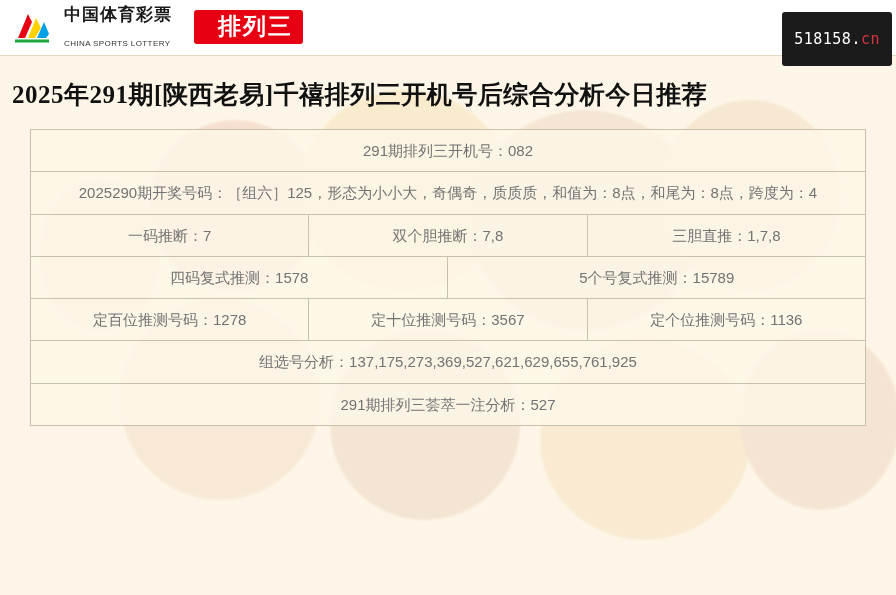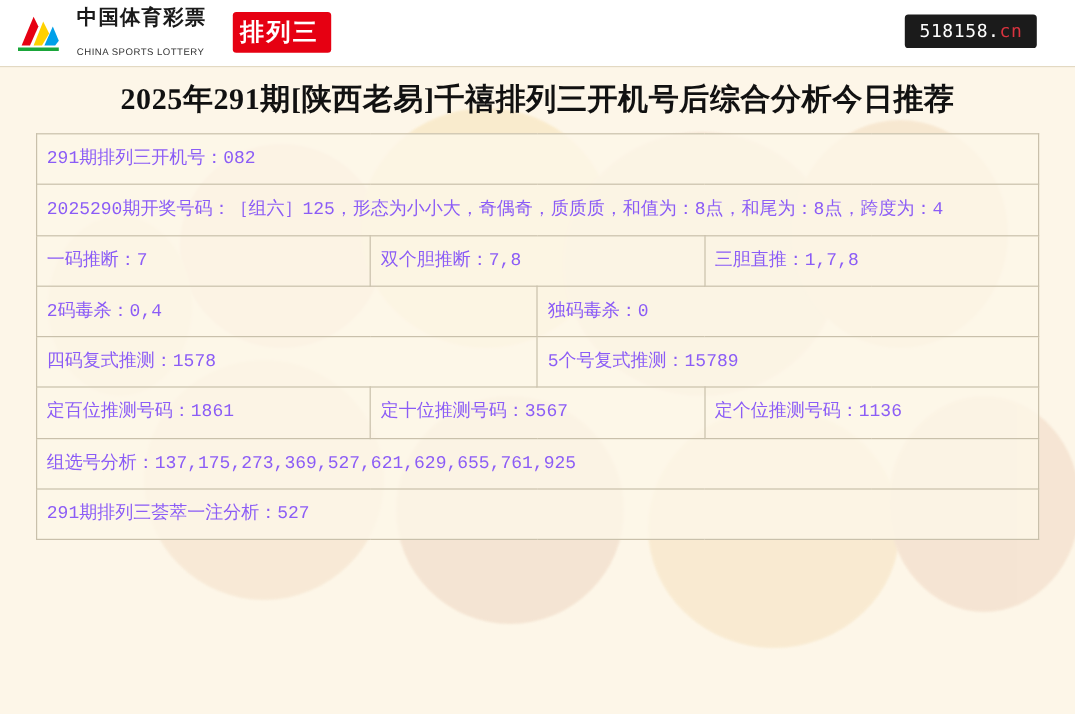--- a/index.html
+++ b/index.html
@@ -70,50 +70,50 @@
   .logo-en {
     font-size: 8px;
     color: #333;
     letter-spacing: 0.4px;
     margin-top: 16px;
   }
   .game-badge {
     margin-left: 10px;
     background: #e60012;
     color: #fff;
-    font-size: 20px;
+    font-size: 23px;
     font-weight: bold;
-    padding: 3px 10px 5px 6px;
+    padding: 3px 10px 5px 24px;
     border-radius: 3px;
     letter-spacing: 2px;
     display: flex;
     align-items: center;
     height: 34px;
     box-sizing: border-box;
   }
   .site-tag {
     position: absolute;
-    right: 32px;
+    right: 4px;
     top: 12px;
     background: #1b1b1b;
     color: #fff;
     font-family: "DejaVu Sans Mono", monospace;
     font-size: 15px;
-    padding: 5px 12px;
+    padding: 18px 12px;
     border-radius: 3px;
     letter-spacing: 0.5px;
   }
   .site-tag .dom { color: #d9333f; }
 
   h1.title {
     position: relative;
     z-index: 2;
-    margin: 0;
+    margin: 12px;
     padding: 10px 0 6px 0;
-    text-align: center;
+    text-align: left;
     font-size: 25px;
     font-weight: bold;
     color: #111;
     font-family: "Liberation Serif", serif;
     letter-spacing: 0.5px;
   }
 
   .table-wrap {
     position: relative;
     z-index: 2;
@@ -122,23 +122,23 @@
   table.info {
     width: 100%;
     border-collapse: collapse;
     background: rgba(253, 246, 232, 0.82);
     table-layout: fixed;
   }
   table.info td {
     border: 1px solid #c9c0ab;
     padding: 9px 8px;
     font-size: 15px;
-    color: #8b5cf6;
-    text-align: left;
-    font-family: Liberation Mono, monospace;
+    color: #737373;
+    text-align: center;
+    font-family: Liberation Sans, sans-serif;
     line-height: 1.55;
   }
   td.left {
     text-align: left;
     padding-left: 12px;
     padding-right: 12px;
   }
   .footnote {
     font-size: 15px;
     letter-spacing: 1px;
@@ -190,29 +190,25 @@
         </tr>
         <tr>
           <td colspan="6" class="left">2025290期开奖号码：［组六］125，形态为小小大，奇偶奇，质质质，和值为：8点，和尾为：8点，跨度为：4</td>
         </tr>
         <tr>
           <td colspan="2">一码推断：7</td>
           <td colspan="2">双个胆推断：7,8</td>
           <td colspan="2">三胆直推：1,7,8</td>
         </tr>
         <tr>
-          <td colspan="3">2码毒杀：0,4</td>
-          <td colspan="3">独码毒杀：0</td>
-        </tr>
-        <tr>
           <td colspan="3">四码复式推测：1578</td>
           <td colspan="3">5个号复式推测：15789</td>
         </tr>
         <tr>
-          <td colspan="2">定百位推测号码：1861</td>
+          <td colspan="2">定百位推测号码：1278</td>
           <td colspan="2">定十位推测号码：3567</td>
           <td colspan="2">定个位推测号码：1136</td>
         </tr>
         <tr>
           <td colspan="6">组选号分析：137,175,273,369,527,621,629,655,761,925</td>
         </tr>
         <tr>
           <td colspan="6">291期排列三荟萃一注分析：527</td>
         </tr>
       </tbody>

